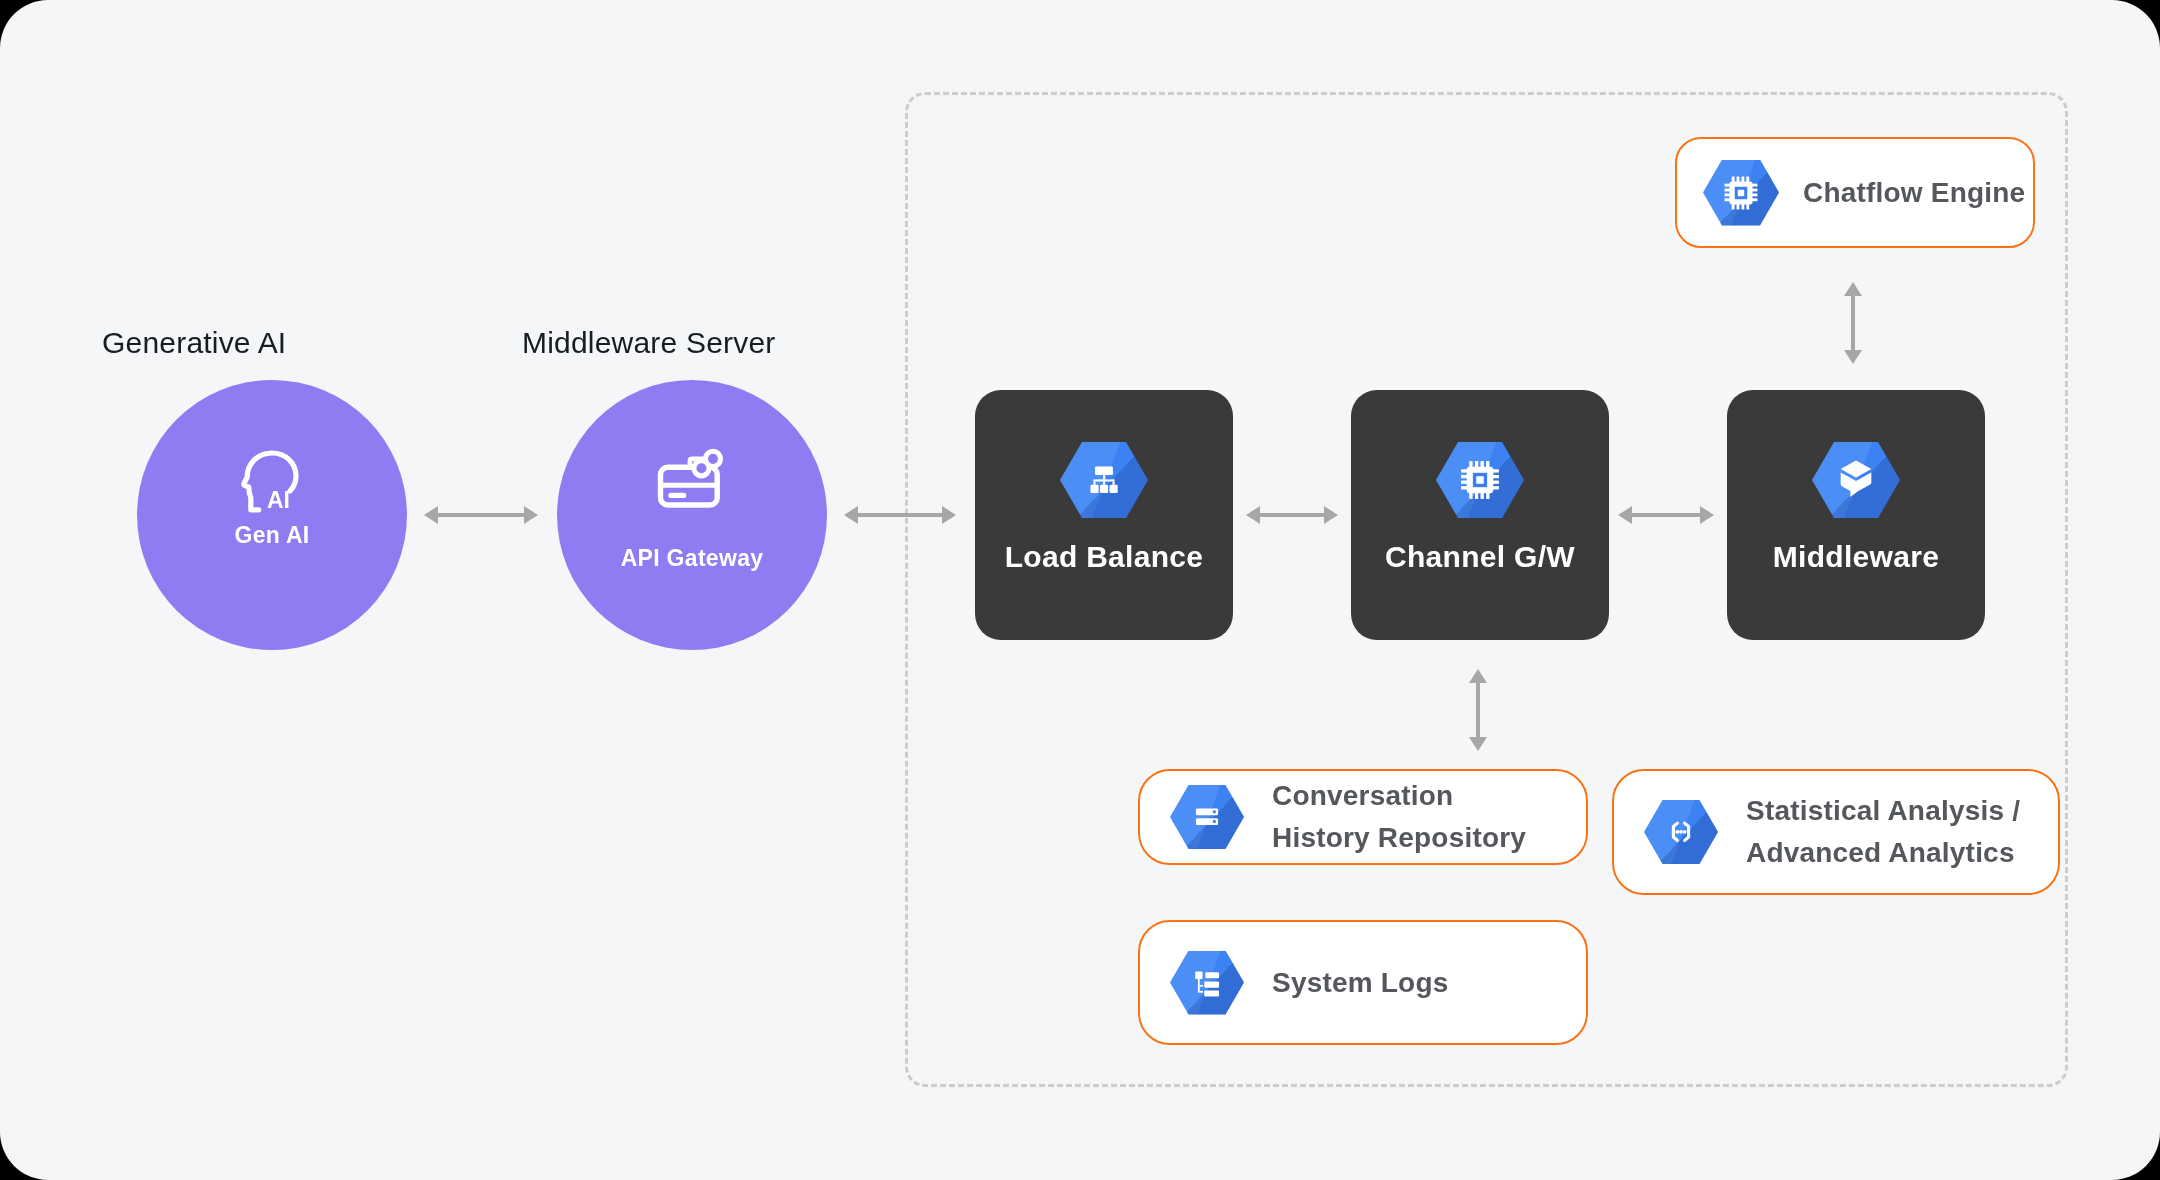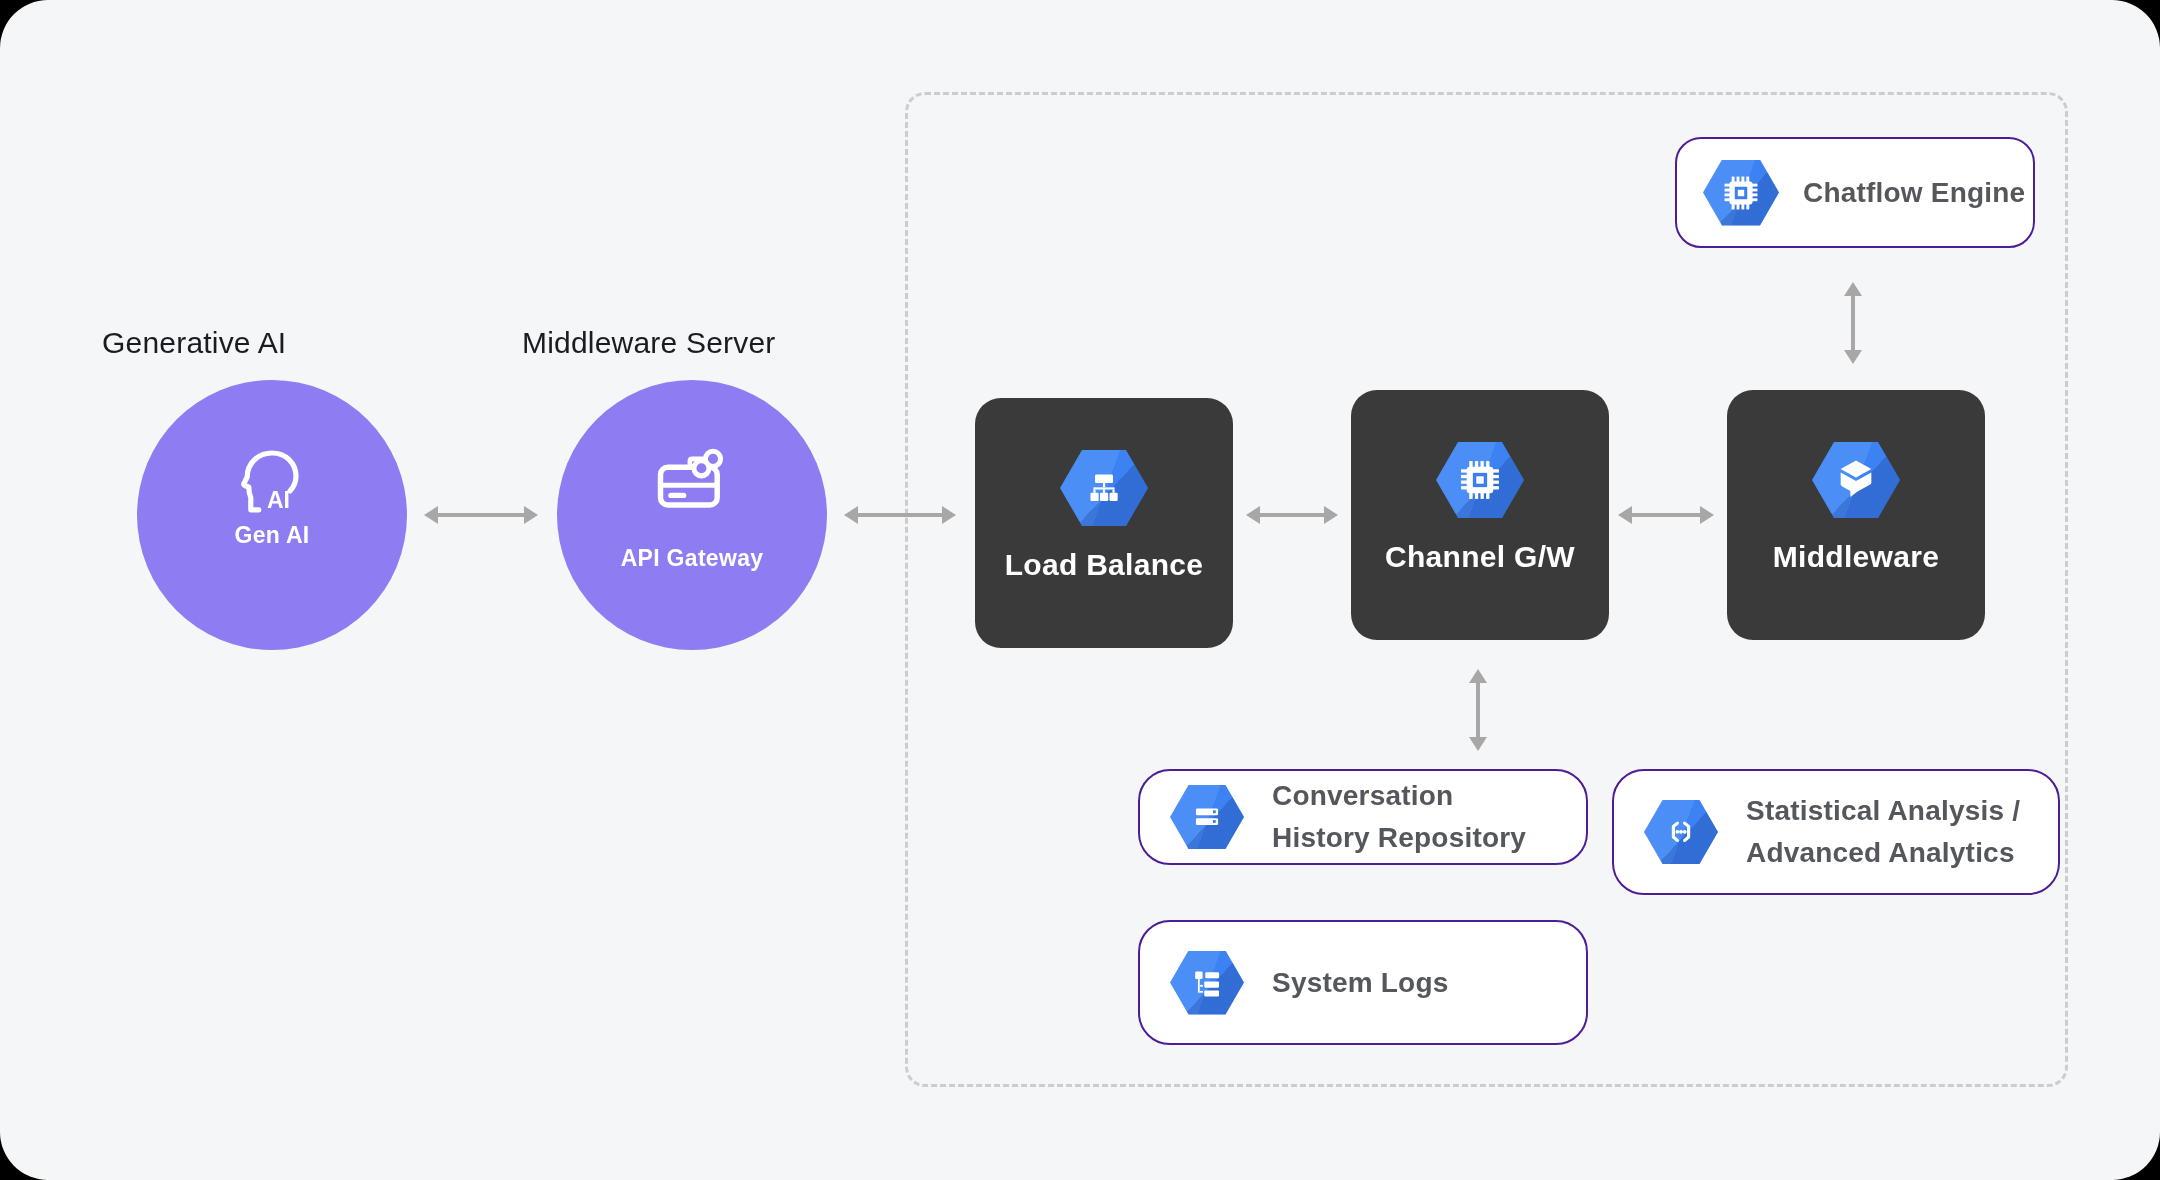--- a/index.html
+++ b/index.html
@@ -14,21 +14,21 @@
           display:flex;flex-direction:column;align-items:center;padding-top:64px;box-sizing:border-box;}
   .circle-label{font-size:23px;font-weight:700;color:#fff;letter-spacing:.3px;}
 
   .cluster-border{position:absolute;left:905px;top:92px;width:1163px;height:995px;
                   border:3px dashed #cdcdcd;border-radius:20px;box-sizing:border-box;}
 
   .dark-box{position:absolute;top:390px;width:258px;height:250px;background:#3a3a3b;border-radius:26px;
             display:flex;flex-direction:column;align-items:center;padding-top:52px;box-sizing:border-box;}
   .dark-box-label{margin-top:22px;font-size:30px;font-weight:700;color:#fff;letter-spacing:.3px;}
 
-  .white-card{position:absolute;background:#fff;border:2px solid #4c1d95;border-radius:32px;
+  .white-card{position:absolute;background:#fff;border:2px solid #f97316;border-radius:32px;
               display:flex;align-items:center;box-sizing:border-box;padding-left:30px;gap:28px;}
   .card-text{font-size:28px;font-weight:700;color:#54575b;line-height:42px;letter-spacing:.2px;}
 
   .hex{position:relative;clip-path:polygon(25% 0,75% 0,100% 50%,75% 100%,25% 100%,0 50%);
        background:linear-gradient(110deg,#4a8ef6 52%,#3d82f2 52%);
        display:flex;align-items:center;justify-content:center;flex:none;}
   .hex::before{content:"";position:absolute;inset:0;
        background:linear-gradient(133deg,rgba(0,0,0,0) 55%,rgba(16,48,130,.25) 55.2%);}
   .hex svg{position:relative;z-index:1;}
   .hex-lg{width:88px;height:76px;}
@@ -99,21 +99,21 @@
               <rect x="27.8" y="22.8" width="5" height="2.6"></rect>
           <rect x="7.6" y="7.6" width="20.8" height="20.8" rx="2.5"></rect>
         </g>
         <rect x="12.4" y="12.4" width="11.2" height="11.2" fill="#3b7ef0"></rect>
         <rect x="15.1" y="15.1" width="5.8" height="5.8" fill="#ffffff"></rect>
       </svg>
     </div>
     <div class="card-text">Chatflow Engine</div>
   </div>
 
-  <div class="dark-box" style="left:975px;margin-top:8px;">
+  <div class="dark-box" style="left:975px;">
     <div class="hex hex-lg">
       <svg width="46" height="46" viewBox="0 0 36 36">
         <g fill="#ffffff">
           <rect x="11" y="7.5" width="14" height="6.6" rx="1"></rect>
           <rect x="17.2" y="14.1" width="1.7" height="3.4"></rect>
           <rect x="9.7" y="17.5" width="16.6" height="1.7"></rect>
           <rect x="9.7" y="19.2" width="1.7" height="2.6"></rect>
               <rect x="17.2" y="19.2" width="1.7" height="2.6"></rect>
               <rect x="24.6" y="19.2" width="1.7" height="2.6"></rect>
           <rect x="7.4" y="21.8" width="6.4" height="6.4" rx="0.8"></rect>

